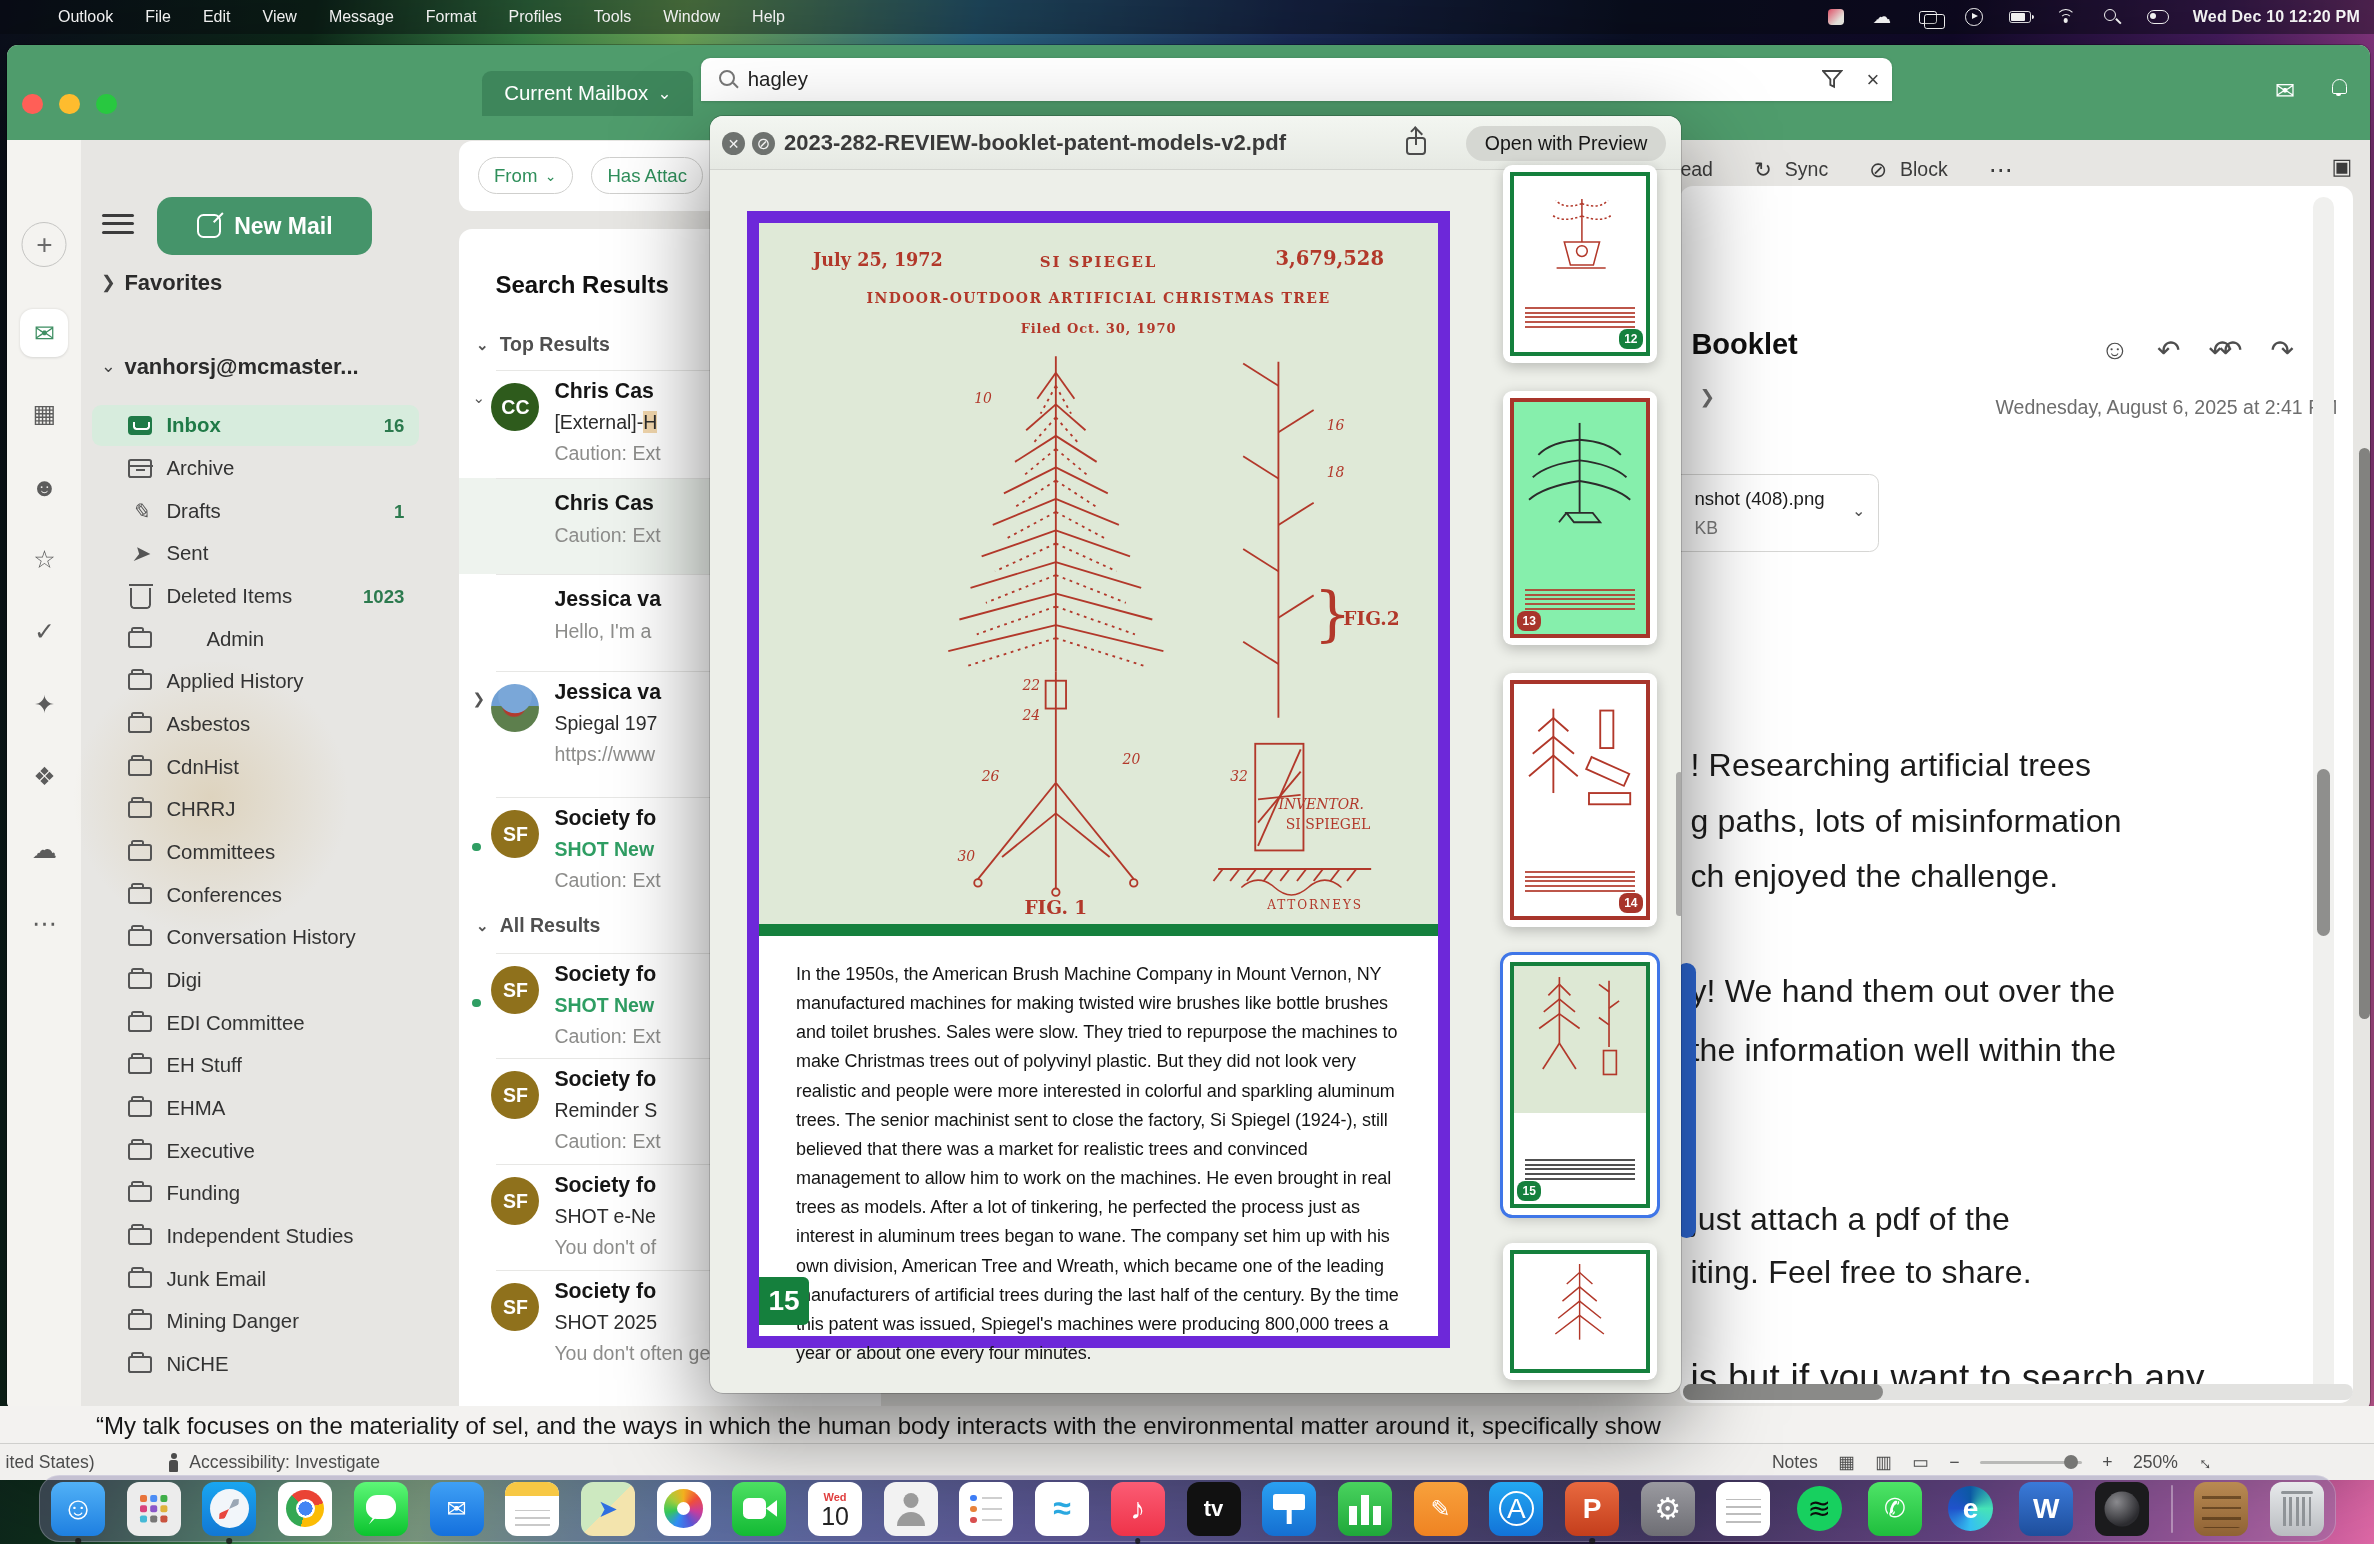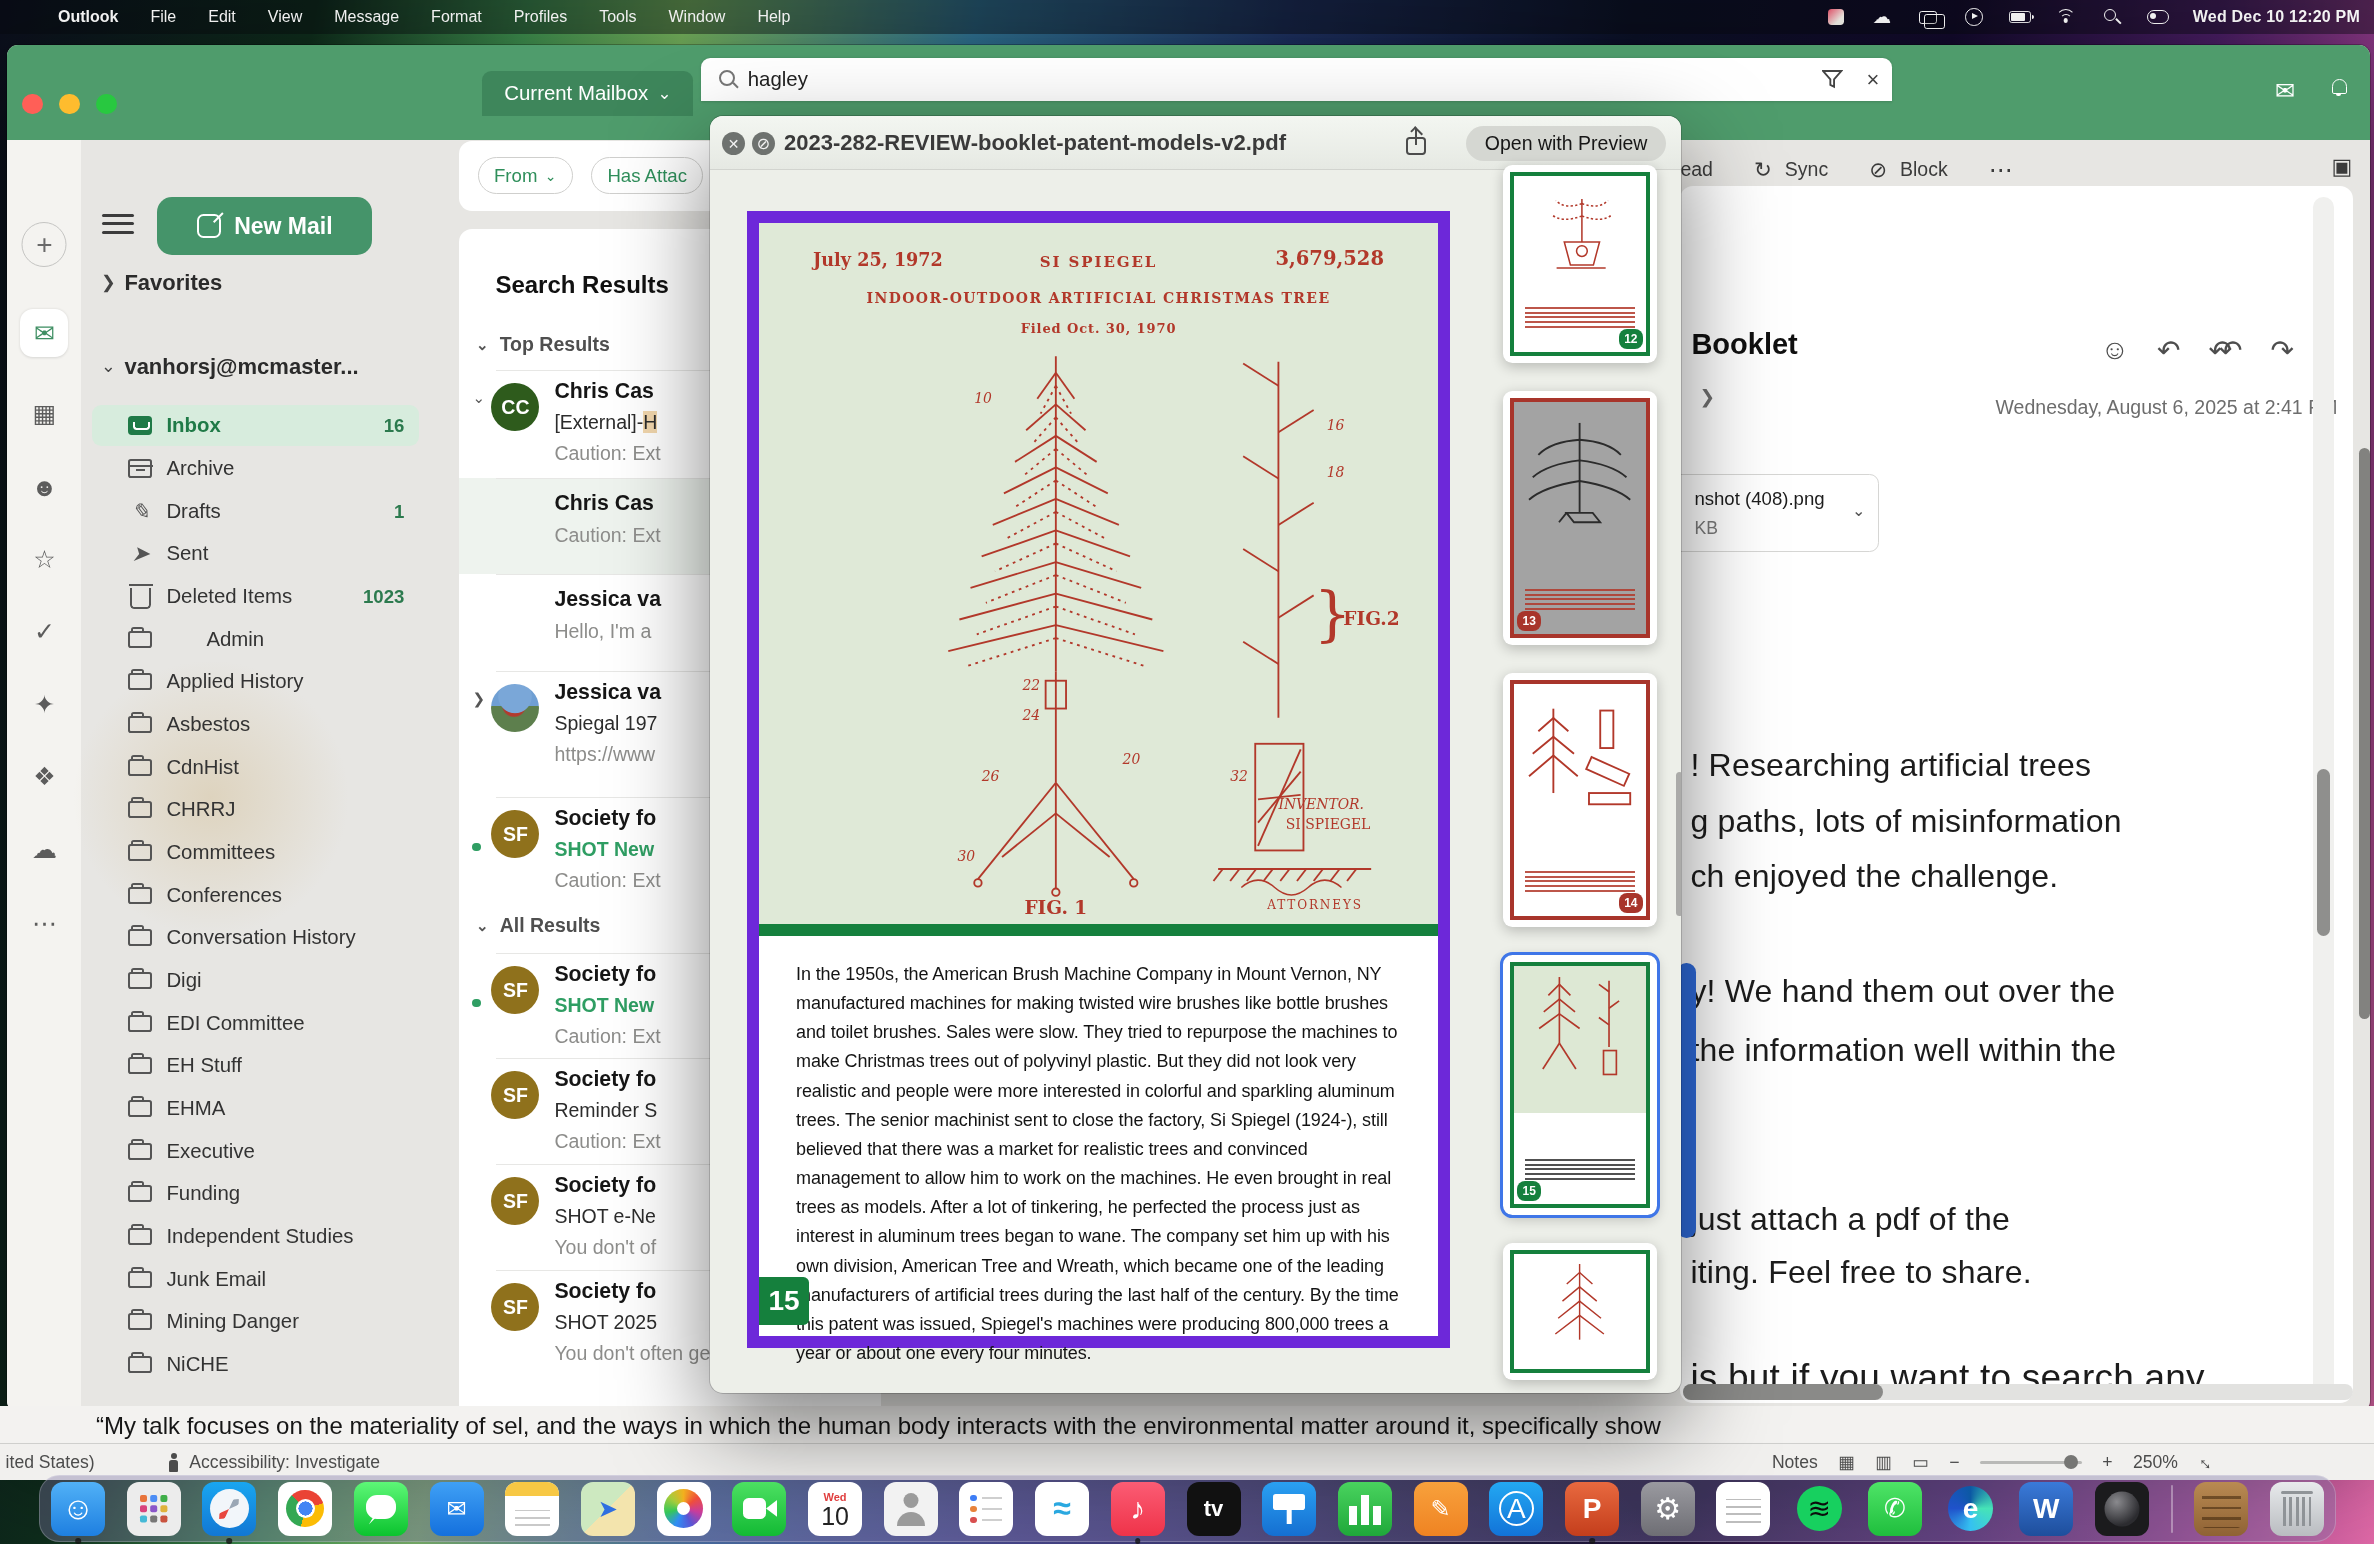--- a/index.html
+++ b/index.html
@@ -10,21 +10,21 @@
       radial-gradient(1299px 835px at 42% 118%, rgba(122,96,190,.95) 0%, rgba(122,96,190,0) 62%),
       radial-gradient(1113px 742px at 78% 125%, rgba(160,80,160,.9) 0%, rgba(160,80,160,0) 60%),
       linear-gradient(100deg,#0b0e1c 0%,#0e2c1b 12%,#3c8a4c 20%,#74b05c 26%,#2e6e8d 37%,#1c2e5c 49%,#0b1026 62%,#120a2b 74%,#471d61 84%,#a0418c 93%,#df69a6 100%);
   }
   .abs { position:absolute; }
 
   
   #menubar { left:0; top:0; width:2375px; height:34px; background:rgba(8,10,14,.42); color:#fff; font-size:16px; }
   #menubar .mb-left { position:absolute; left:0; top:0; height:34px; display:flex; align-items:center; gap:32px; padding-left:26px; }
   #menubar .mb-item { white-space:nowrap; }
-  #menubar .mb-app { font-weight:bold; }
+  #menubar .mb-app { font-weight:normal; }
   #menubar .mb-right { position:absolute; right:0; top:0; height:34px; display:flex; align-items:center; gap:24px; padding-right:15px; }
   .mb-clock { font-size:16px; font-weight:600; letter-spacing:0.2px; }
   .st-ico { display:inline-flex; align-items:center; justify-content:center; width:22px; height:22px; color:#fff; font-size:15px; }
   .st-app { width:16px; height:16px; border-radius:3.7px; background:linear-gradient(135deg,#e8536b,#f4f1ea 70%); }
   .st-mirror { width:18.6px; height:13px; border:1.9px solid #fff; border-radius:2.8px; position:relative; }
   .st-mirror:after { content:''; position:absolute; left:4.6px; top:2.8px; width:18.6px; height:13px; border:1.9px solid #fff; border-radius:2.8px; background:rgba(0,0,0,.2); }
   .st-play { width:17.6px; height:17.6px; border:1.9px solid #fff; border-radius:50%; position:relative; }
   .st-play:after { content:''; position:absolute; left:5.6px; top:3.7px; border-left:6.5px solid #fff; border-top:3.7px solid transparent; border-bottom:3.7px solid transparent; }
   .st-batt { width:24px; height:12px; border:1.9px solid rgba(255,255,255,.9); border-radius:2.8px; position:relative; }
   .st-batt:before { content:''; position:absolute; left:0.9px; top:0.9px; bottom:0.9px; width:14px; background:#fff; border-radius:0.9px; }
@@ -810,21 +810,21 @@
               <i></i>
               <i></i>
               <i></i>
               <i></i>
               <i></i>
             </div>
             <div class="t-badge" style="background: rgb(21, 128, 61); bottom: 2.8px; right: 2.8px;">12</div>
           </div>
         </div>
         <div class="thumb" style="top: 275px; height: 254px;">
-          <div class="t-page" style="border: 4.6px solid rgb(168, 53, 43); background: #a3a3a3;">
+          <div class="t-page" style="border: 4.6px solid rgb(168, 53, 43); background: #86efac;">
             <div style="position: absolute; left: 0px; top: 0px; right: 0px; height: 70%;"><svg width="100%" height="100%" viewBox="0 0 140 160">
                 <g stroke="#2b2b2b" fill="none" stroke-width="2">
                   <line x1="70" y1="16" x2="70" y2="112"></line>
                   <path d="M70,34 q-30,2 -44,16 M70,34 q30,2 44,16"></path>
                   <path d="M70,56 q-34,4 -50,18 M70,56 q34,4 50,18"></path>
                   <path d="M70,78 q-38,6 -54,20 M70,78 q38,6 54,20"></path>
                   <path d="M56,112 l28,0 l8,10 l-28,0 z"></path>
                   <line x1="56" y1="112" x2="48" y2="122"></line>
                 </g>
               </svg></div>

